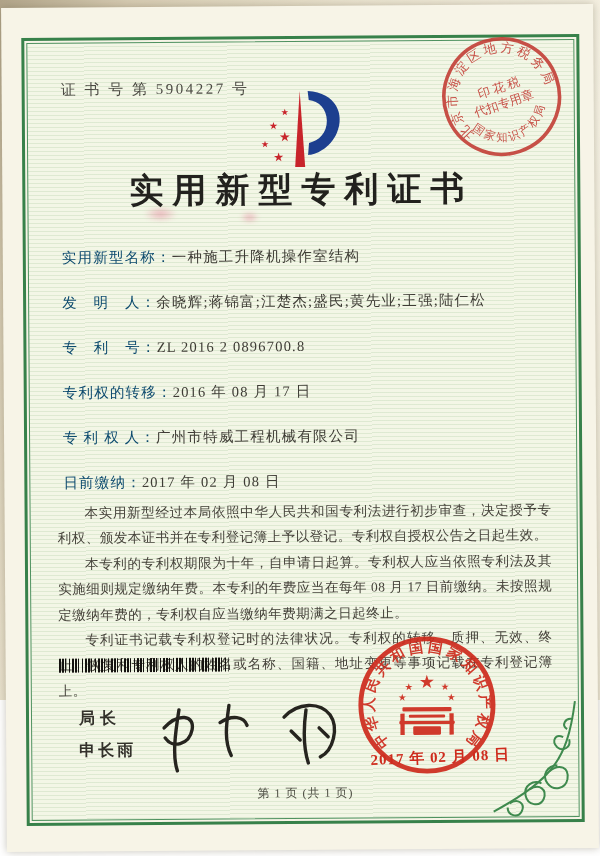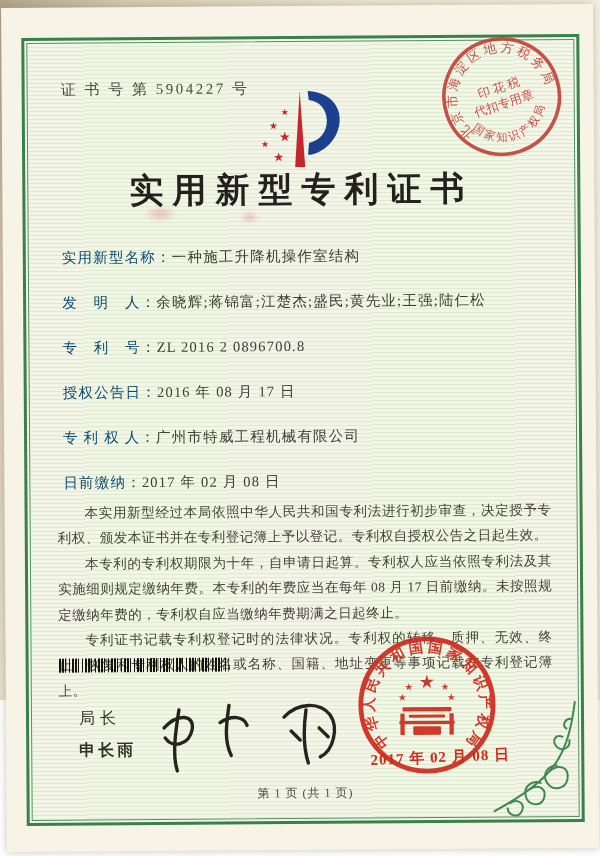--- a/index.html
+++ b/index.html
@@ -27,21 +27,21 @@
   .frow .lab{color:#0c4a6e;}
   .frow .val{color:#3e3c35;}
 
   .paras{position:absolute;left:30px;top:460px;width:494px;
     font-size:13.5px;line-height:1.88;color:#45423a;text-align:justify;letter-spacing:.5px;}
   .paras p{margin:0;text-indent:2em;}
 
   .barcode{position:absolute;left:30px;top:618px;width:170px;height:14px;
     background:repeating-linear-gradient(90deg,#14120f 0 2px,transparent 2px 3px,#14120f 3px 5px,transparent 5px 6px,#14120f 6px 7px,transparent 7px 10px,#14120f 10px 11px,transparent 11px 13px);}
 
-  .sig-title{position:absolute;left:50px;top:668px;font-size:16px;font-weight:400;color:#33312b;letter-spacing:5px;}
+  .sig-title{position:absolute;left:50px;top:668px;font-size:16px;font-weight:700;color:#33312b;letter-spacing:5px;}
   .sig-name{position:absolute;left:50px;top:700px;font-size:16px;font-weight:600;color:#33312b;letter-spacing:3px;}
   .signature{position:absolute;left:105px;top:642px;width:240px;height:115px;}
 
   .seal{position:absolute;left:318px;top:590px;width:160px;height:160px;opacity:.92;}
   .seal-date{position:absolute;left:326px;top:710px;width:170px;text-align:center;
     font-size:15px;color:#ce2b1d;letter-spacing:1px;transform:rotate(-2deg);font-weight:600;}
 
   .tax-stamp{position:absolute;left:410px;top:-8px;width:134px;height:134px;transform:rotate(-18deg);opacity:.88;}
 
   .ornament{position:absolute;right:0px;bottom:0px;width:96px;height:128px;}
@@ -102,21 +102,21 @@
           <div class="frow">
             <span class="lab">实用新型名称：</span><span class="val">一种施工升降机操作室结构</span>
           </div>
           <div class="frow">
             <span class="lab">发　明　人：</span><span class="val">余晓辉;蒋锦富;江楚杰;盛民;黄先业;王强;陆仁松</span>
           </div>
           <div class="frow">
             <span class="lab">专　利　号：</span><span class="val">ZL 2016 2 0896700.8</span>
           </div>
           <div class="frow">
-            <span class="lab">授权公告日：</span><span class="val">2016 年 08 月 17 日</span>
+            <span class="lab">专利权的转移：</span><span class="val">2016 年 08 月 17 日</span>
           </div>
           <div class="frow">
             <span class="lab">专 利 权 人：</span><span class="val">广州市特威工程机械有限公司</span>
           </div>
           <div class="frow">
             <span class="lab">日前缴纳：</span><span class="val">2017 年 02 月 08 日</span>
           </div>
         </div>
 
         <div class="paras">

